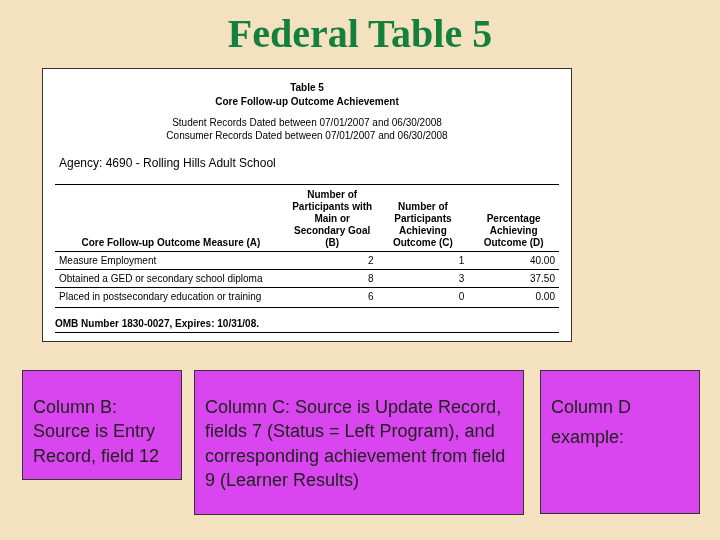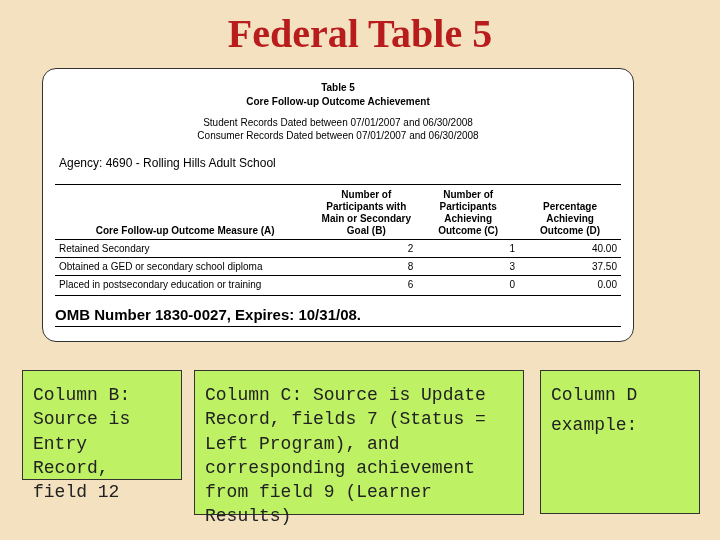--- a/index.html
+++ b/index.html
@@ -19,40 +19,39 @@
     box-sizing: border-box;
   }
   .title {
     position: absolute;
     top: 10px;
     left: 0;
     right: 0;
     text-align: center;
     font-size: 40px;
     font-weight: 700;
-    color: #b91c1c;
+    color: #15803d;
     font-family: "Palatino Linotype", Georgia, serif;
   }
 
   .panel {
     position: absolute;
     background: #fff;
     border: 1px solid #333;
     box-sizing: border-box;
   }
   .embed {
     left: 42px;
     top: 68px;
-    width: 592px;
+    width: 530px;
     height: 274px;
     padding: 12px 12px 8px 12px;
     font-family: Arial, Helvetica, sans-serif;
     font-size: 10px;
     color: #000;
-    border-radius: 14px;
   }
   .e-head {
     text-align: center;
     font-weight: 700;
     line-height: 1.35;
     margin-bottom: 8px;
   }
   .e-dates {
     text-align: center;
     font-weight: 400;
@@ -89,36 +88,36 @@
   table.e-tbl td {
     padding: 3px 4px;
     border-top: 1px solid #000;
   }
   table.e-tbl td.num {
     text-align: right;
   }
   .e-omb {
     margin-top: 10px;
     font-weight: 700;
-    font-size: 15px;
+    font-size: 10px;
   }
   .e-omb-line {
     border-top: 1px solid #000;
     margin-top: 3px;
   }
 
   .annot {
     position: absolute;
-    background: #bef264;
+    background: #d946ef;
     border: 1px solid #333;
-    font-family: Liberation Mono, monospace;
+    font-family: Liberation Sans, sans-serif;
     font-size: 18px;
     line-height: 1.35;
     color: #222;
-    padding: 12px 10px;
+    padding: 24px 10px;
     box-sizing: border-box;
   }
   .a-b { left: 22px;  top: 370px; width: 160px; height: 110px; }
   .a-c { left: 194px; top: 370px; width: 330px; height: 145px; }
   .a-d { left: 540px; top: 370px; width: 160px; height: 144px; }
   .a-d .gap { height: 6px; }
 
   .e-headrule { border-top: 1px solid #000; margin-bottom: 2px; }
 </style>
 </head>
@@ -148,21 +147,21 @@
           <th style="width:18%">Number of Participants with Main or Secondary Goal
 (B)</th>
           <th style="width:18%">Number of Participants Achieving Outcome
 (C)</th>
           <th style="width:18%">Percentage Achieving Outcome
 (D)</th>
         </tr>
       </thead>
       <tbody>
         <tr>
-          <td>Retained Secondary</td>
+          <td>Measure Employment</td>
           <td class="num">2</td>
           <td class="num">1</td>
           <td class="num">40.00</td>
         </tr>
         <tr>
           <td>Obtained a GED or secondary school diploma</td>
           <td class="num">8</td>
           <td class="num">3</td>
           <td class="num">37.50</td>
         </tr>

